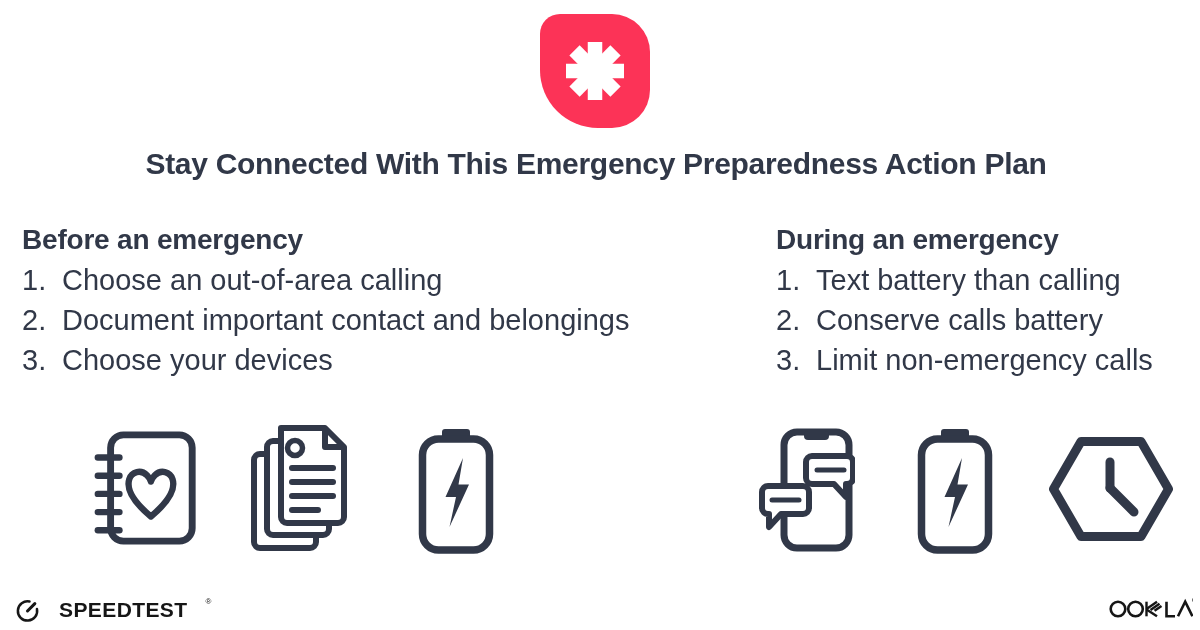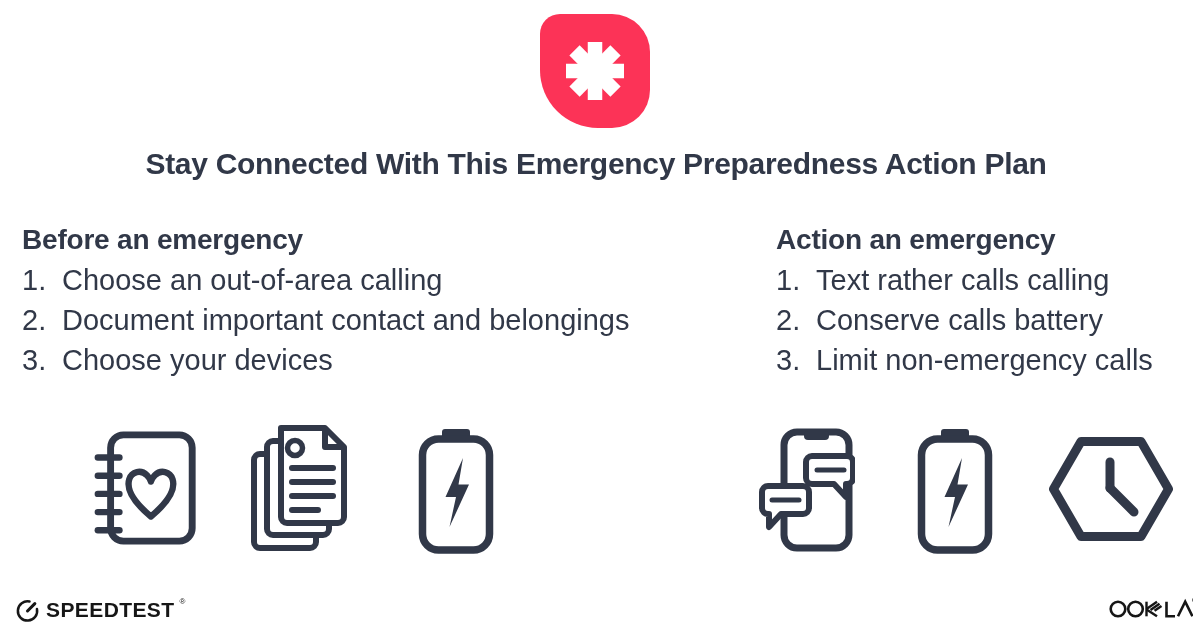--- a/index.html
+++ b/index.html
@@ -53,21 +53,21 @@
     font-size:29px; line-height:40px; color:var(--ink);
   }
 
   
   .icon-slot{color:var(--ink);}
   .icon-slot svg{display:block;}
 
   
   .speedtest{
     left:14px; top:595px; height:30px;
-    display:flex; align-items:center; gap:5px;
+    display:flex; align-items:center; gap:18px;
     color:var(--logo);
   }
   .speedtest .st-word{
     font-size:21px; font-weight:bold; letter-spacing:0.4px;
     color:var(--logo);
   }
   .speedtest .st-tm{
     font-size:8px; align-self:flex-start; margin-top:2px;
     color:var(--logo);
   }
@@ -105,25 +105,25 @@
       <span>Document important contact and belongings</span>
     </li>
     <li>
       <span>3.</span>
       <span>Choose your devices</span>
     </li>
   </ul>
 </section>
 
 <section class="abs col col-right">
-  <h2>Action an emergency</h2>
+  <h2>During an emergency</h2>
   <ul class="plist">
     <li>
       <span>1.</span>
-      <span>Text rather calls calling</span>
+      <span>Text battery than calling</span>
     </li>
     <li>
       <span>2.</span>
       <span>Conserve calls battery</span>
     </li>
     <li>
       <span>3.</span>
       <span>Limit non-emergency calls</span>
     </li>
   </ul>

